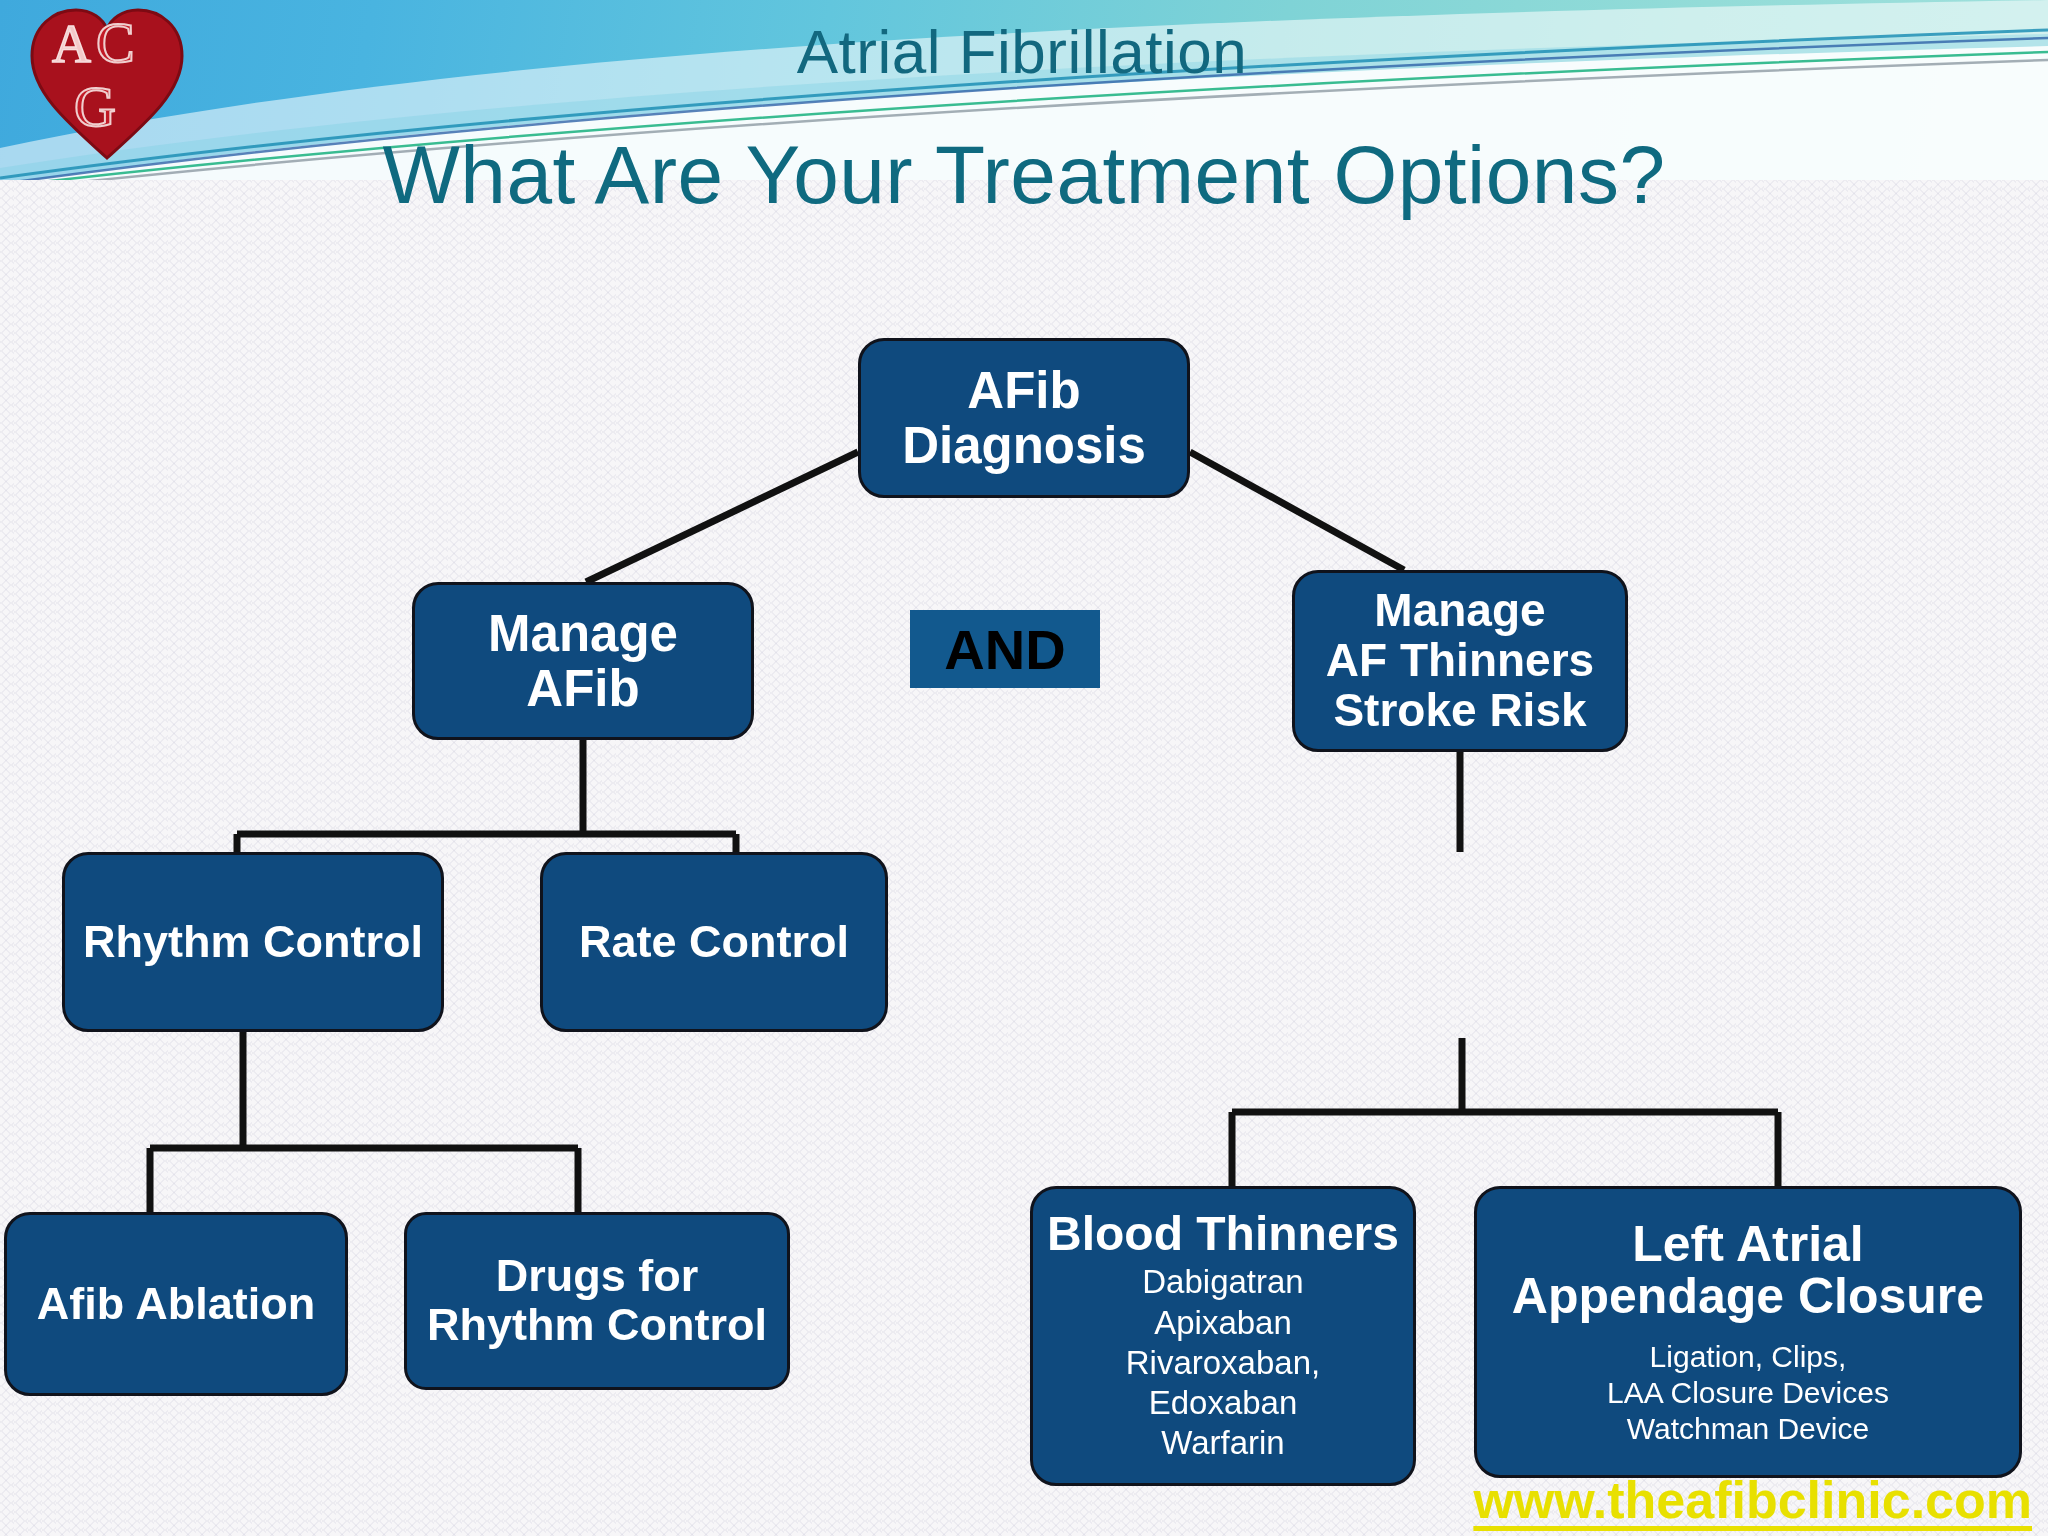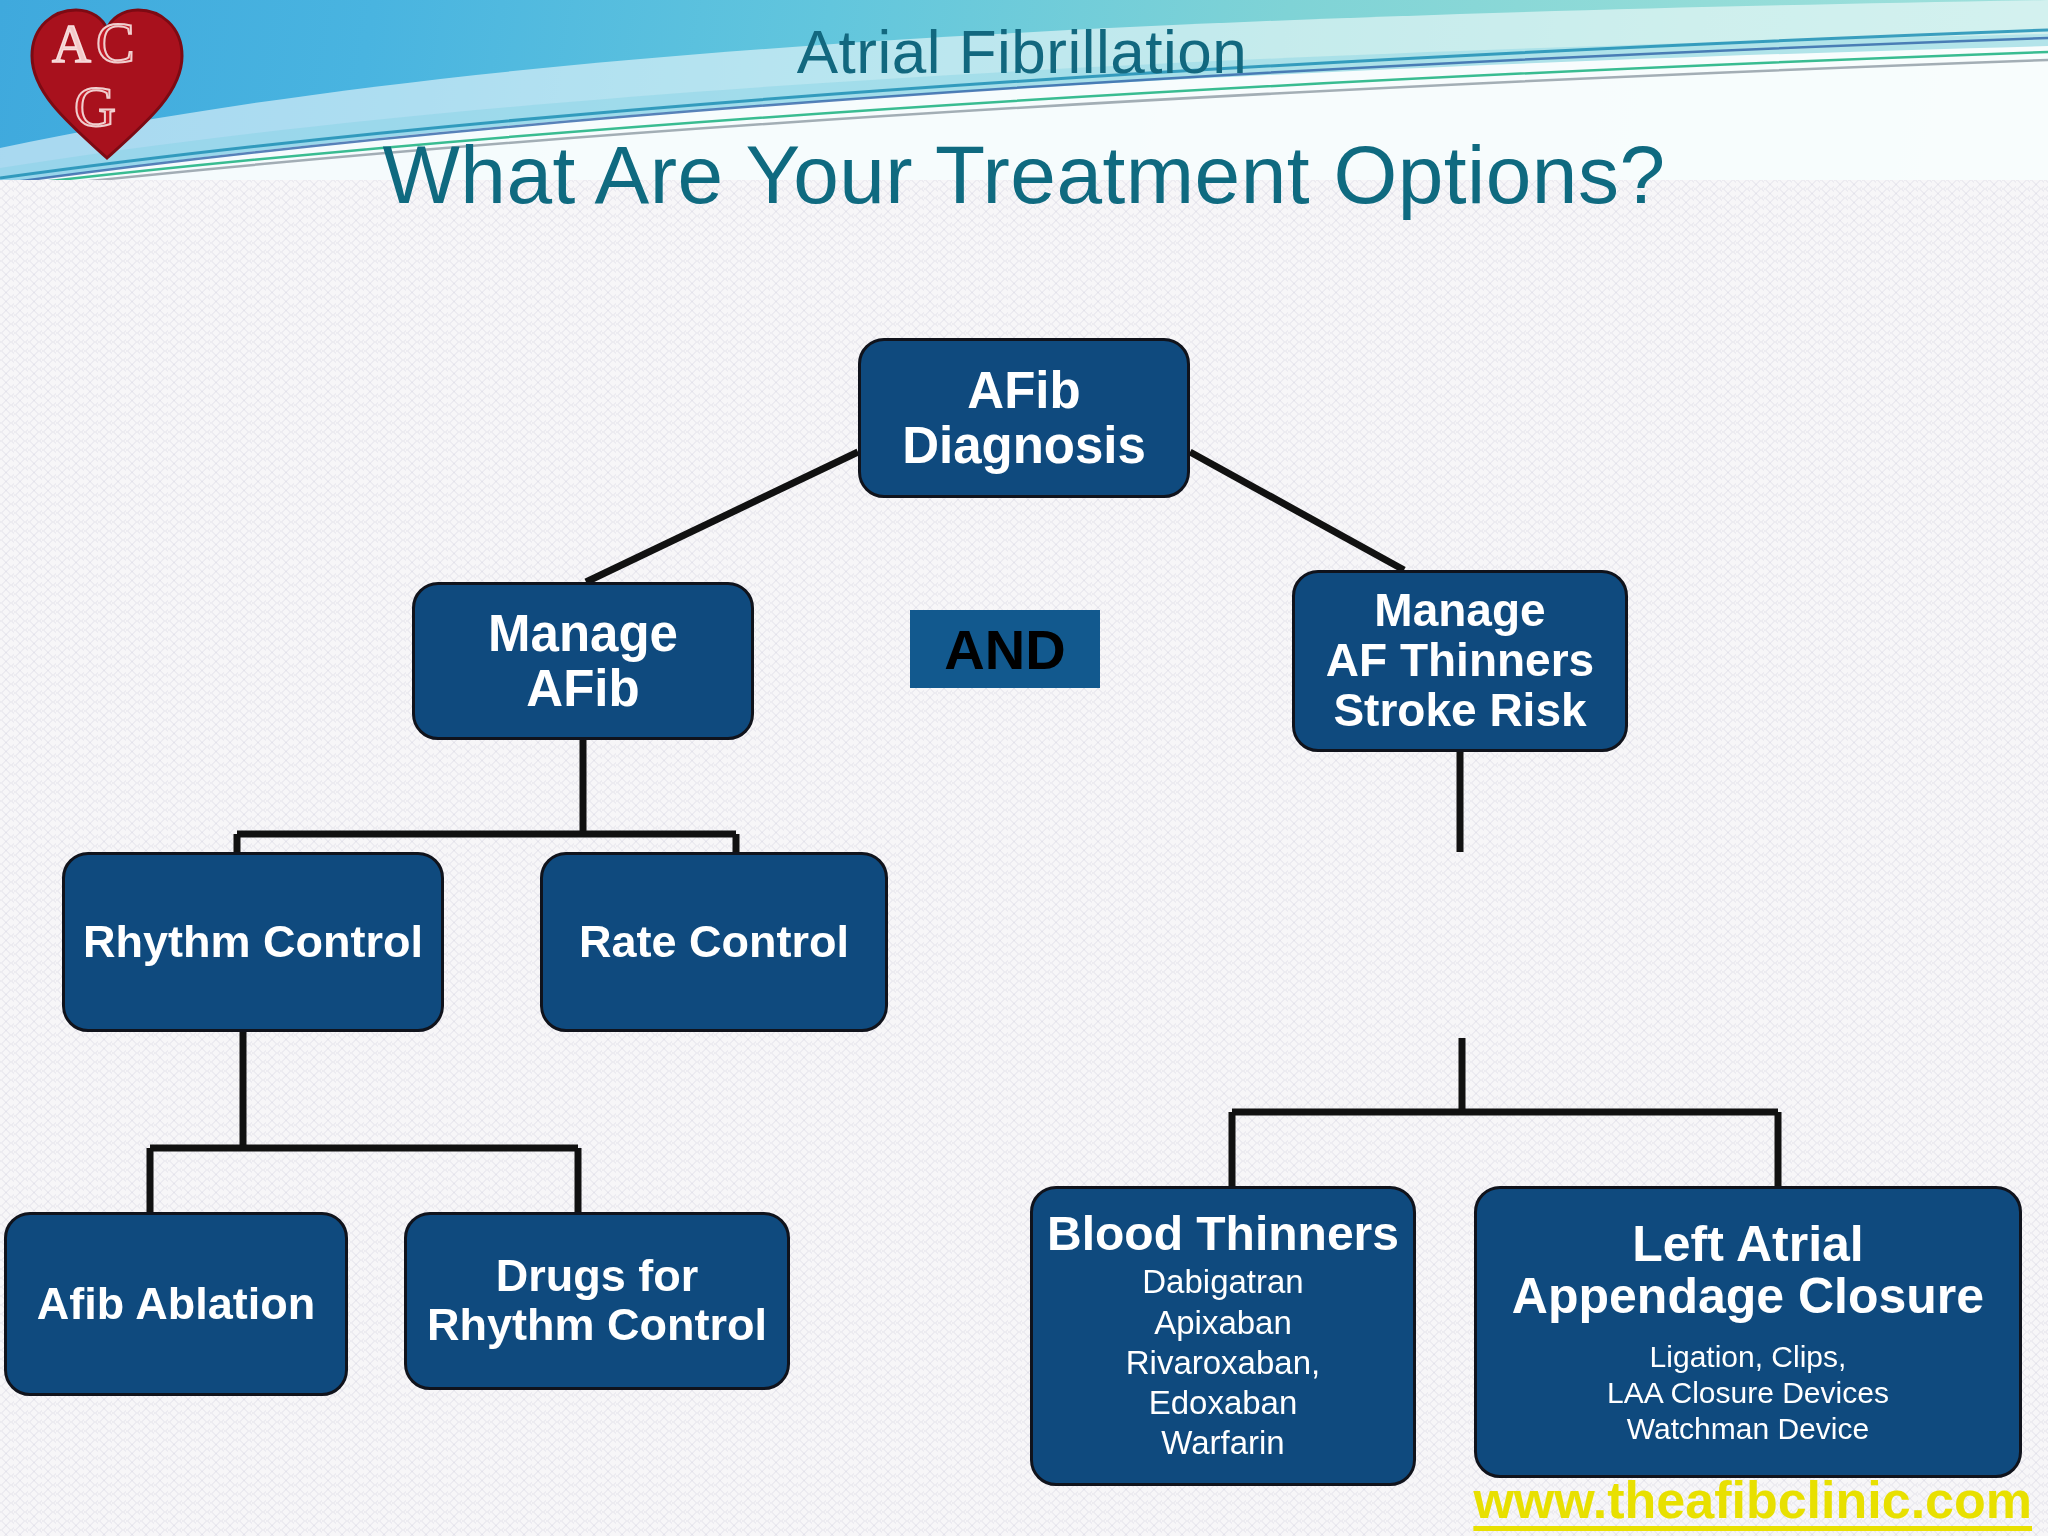--- a/index.html
+++ b/index.html
@@ -70,21 +70,21 @@
     background:#12598e;border:none;border-radius:0;
     color:#000000;font-size:56px;font-weight:bold;
     display:flex;align-items:center;justify-content:center;
     position:absolute;z-index:3;margin-left:12px;
   }
   #node-stroke{left:1292px;top:570px;width:336px;height:182px;font-size:46px;font-weight:bold;}
   #node-rhythm{left:62px;top:852px;width:382px;height:180px;font-size:45px;font-weight:bold;}
   #node-rate{left:540px;top:852px;width:348px;height:180px;font-size:45px;font-weight:bold;}
   #node-chads{left:1130px;top:852px;width:664px;height:186px;font-size:51px;font-weight:bold;}
   #node-ablation{left:4px;top:1212px;width:344px;height:184px;font-size:45px;font-weight:bold;}
-  #node-drugs{left:404px;top:1212px;width:386px;height:178px;font-size:45px;font-weight:bold;}
+  #node-drugs{left:404px;top:1212px;width:386px;height:178px;font-size:45px;font-weight:bold;border-radius:22px;}
 
   #node-blood{left:1030px;top:1186px;width:386px;height:300px;}
   #node-blood .hl{font-size:48px;margin-bottom:2px;}
   #node-blood .sub{font-size:33px;line-height:1.22;}
 
   #node-laa{left:1474px;top:1186px;width:548px;height:292px;}
   #node-laa .hl{font-size:50px;line-height:1.05;}
   #node-laa .sub{font-size:30px;line-height:1.2;margin-top:16px;}
 
   

